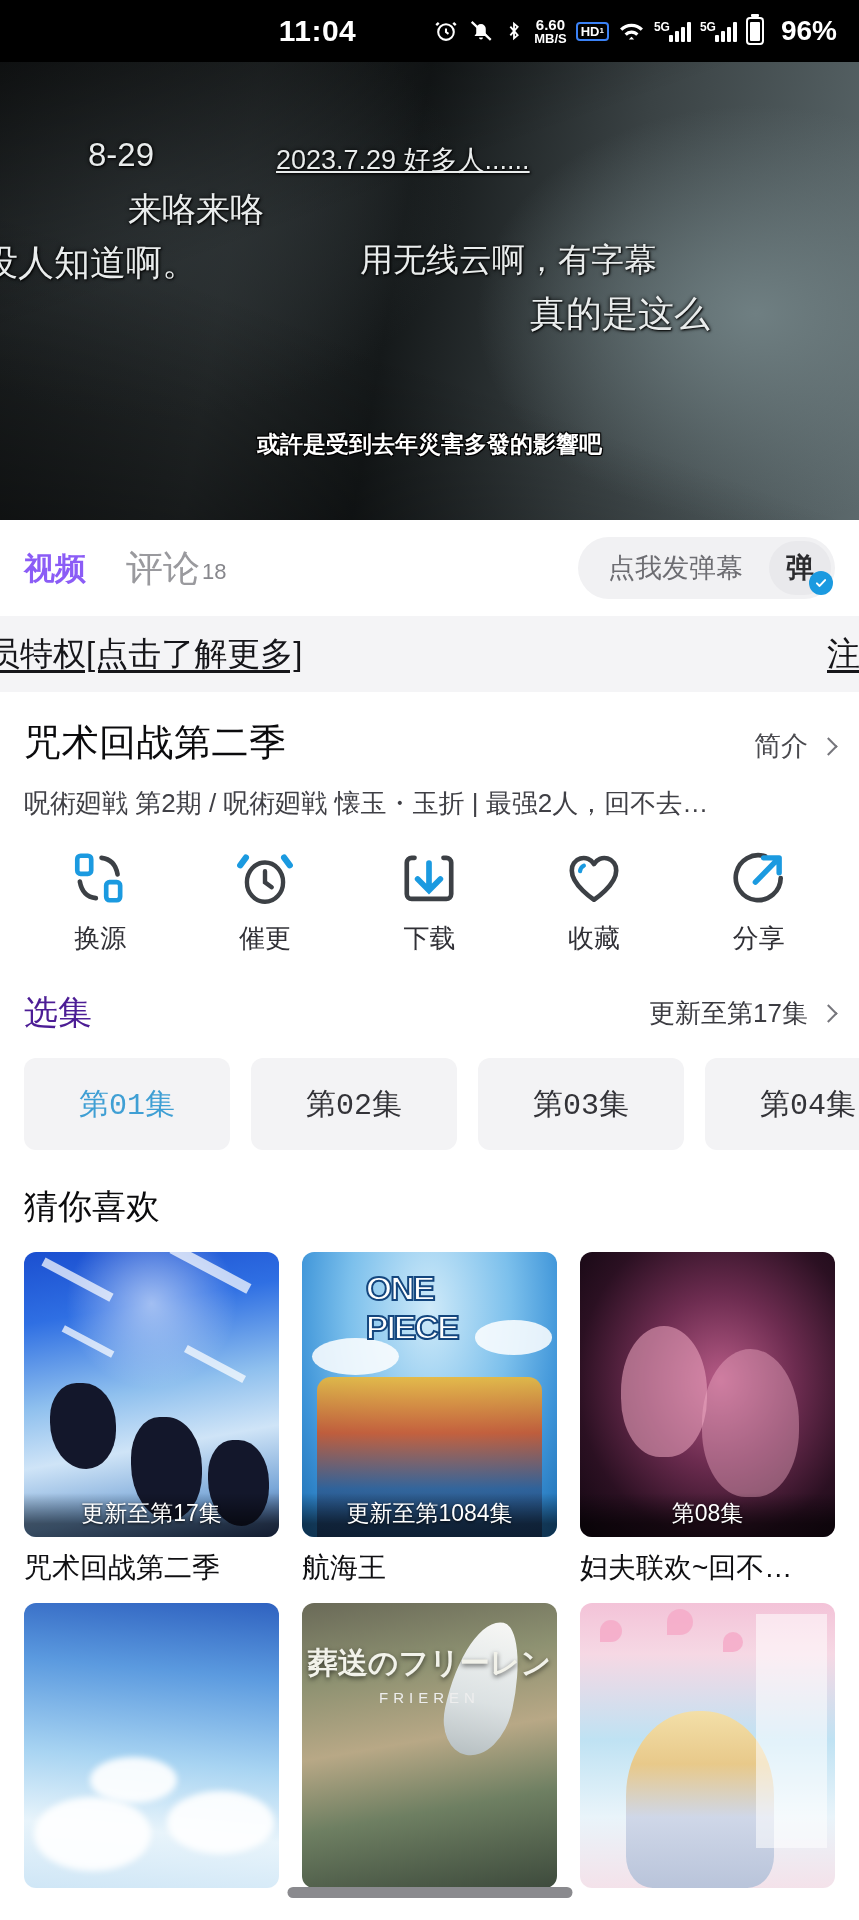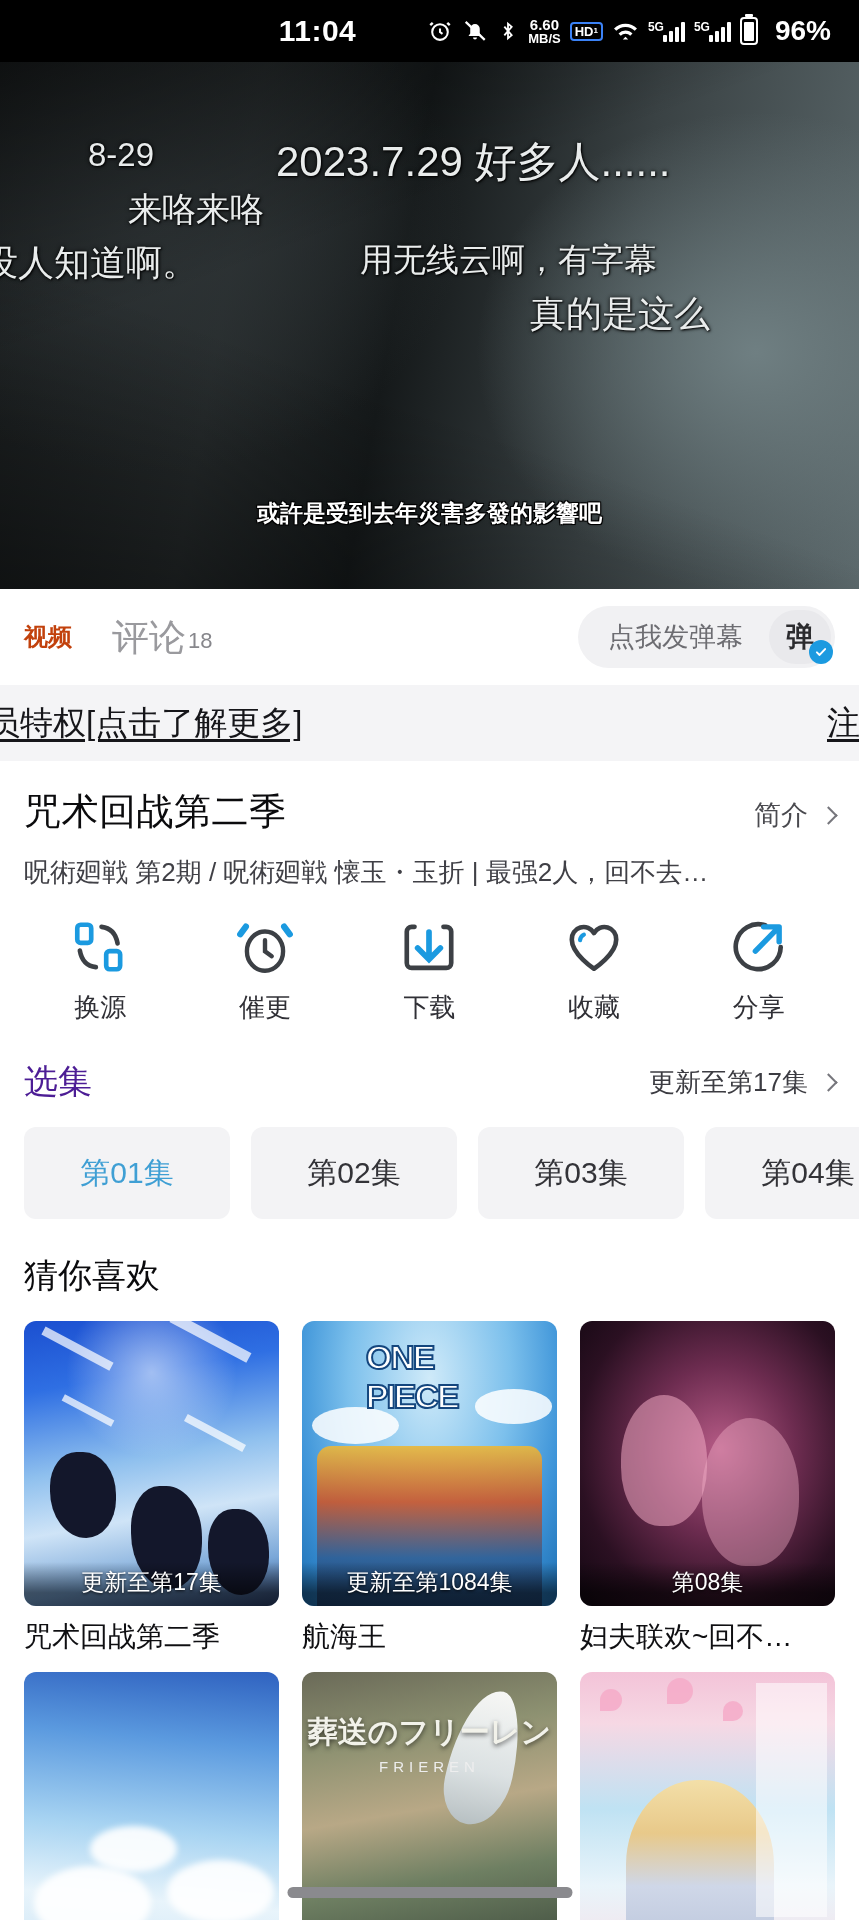--- a/index.html
+++ b/index.html
@@ -8,21 +8,21 @@
     font-family: "Liberation Sans", "DejaVu Sans", sans-serif;
     background:#ffffff;
     overflow:hidden;
     position:relative;
   }
 
   
   .statusbar{
     height:62px; background:#000; color:#fff;
     display:flex; align-items:center;
-    padding:0 28px; position:relative;
+    padding:0 22px; position:relative;
   }
   .sb-time{
     font-size:30px; font-weight:600; letter-spacing:.5px;
     position:absolute; left:50%; transform:translateX(-50%) translateX(-112px);
   }
   .sb-right{
     margin-left:auto; display:flex; align-items:center; gap:9px;
   }
   .sb-ico{ display:inline-flex; align-items:center; justify-content:center; }
   .sb-net{ font-size:13px; line-height:1.02; text-align:center; font-weight:600;}
@@ -46,21 +46,21 @@
   }
   .batt:before{
     content:""; position:absolute; top:-5px; left:50%; transform:translateX(-50%);
     width:8px; height:3px; background:#fff; border-radius:1px;
   }
   .batt i{ display:block; width:100%; height:93%; background:#fff; border-radius:1px;}
   .sb-pct{ font-size:28px; font-weight:600; margin-left:8px;}
 
   
   .player{
-    position:relative; width:859px; height:527px;
+    position:relative; width:859px; height:458px;
     background:
       radial-gradient(ellipse 60% 80% at 18% 30%, #2e3436 0%, rgba(22,26,27,0) 60%),
       radial-gradient(ellipse 50% 70% at 88% 55%, #6f7f82 0%, rgba(40,48,50,0) 65%),
       linear-gradient(100deg,#1c2021 0%,#262b2c 28%,#15191a 46%,#3a4244 70%,#5c696c 100%);
     overflow:hidden;
   }
   .player:after{ 
     content:""; position:absolute; inset:0;
     background:
       linear-gradient(160deg, rgba(0,0,0,.55) 0%, rgba(0,0,0,0) 35%),
@@ -77,21 +77,21 @@
     color:#fff; font-size:23px; font-weight:700; z-index:4;
     text-shadow:0 0 3px #000,1px 1px 0 #000,-1px -1px 0 #000,1px -1px 0 #000,-1px 1px 0 #000;
   }
 
   
   .tabbar{
     height:96px; display:flex; align-items:center; padding:0 24px;
     background:#fff; position:relative;
   }
   .tab{ font-size:37px; color:#9a9a9e; margin-right:40px; line-height:1; }
-  .tab.active{ color:#c2410c; font-weight:700; font-size:24px;}
+  .tab.active{ color:#8b5cf6; font-weight:700; font-size:31px;}
   .tab .cnt{ font-size:22px; color:#87878c; margin-left:2px; vertical-align:2px;}
   .dm-pill{
     margin-left:auto; height:62px; background:#f1f1f3; border-radius:32px;
     display:flex; align-items:center; padding:0 4px 0 30px;
   }
   .dm-pill .ph{ font-size:27px; color:#6d6d72; margin-right:26px; }
   .dm-toggle{
     width:62px;height:54px;background:#e9e9ec;border-radius:28px;
     display:flex;align-items:center;justify-content:center;position:relative;
   }
@@ -147,21 +147,21 @@
   .sec-more{
     margin-left:auto; font-size:26px; color:#3c3c42;
     display:flex; align-items:center; gap:14px;
   }
   .eprow{
     display:flex; gap:21px; padding:22px 24px 0 24px;
   }
   .epchip{
     flex:0 0 206px; height:92px; background:#f3f3f5; border-radius:12px;
     display:flex; align-items:center; justify-content:center;
-    font-size:30px; color:#333338;
+    font-size:30px; color:#333338;font-family:Liberation Mono, monospace;
   }
   .epchip.sel{ color:#3f9fd4; }
 
   
   .recs{ padding:34px 24px 0 24px; }
   .recs-title{ font-size:34px; color:#0b0b0d; }
   .grid{
     margin-top:22px; display:grid; grid-template-columns:repeat(3,1fr);
     column-gap:23px; row-gap:16px;
   }
@@ -320,21 +320,21 @@
     <span class="batt">
         <i></i>
       </span>
     <span class="sb-pct">96%</span>
   </div>
 </div>
 
 <div class="player">
   <div>
     <div class="dm" style="left:88px;top:74px;font-size:33px;">8-29</div>
-    <div class="dm" style="left:276px;top:72px;font-size:42px;">2023.7.29 好多人......</div>
+    <div class="dm" style="left:276px;top:80px;font-size:27px;text-decoration:underline;">2023.7.29 好多人......</div>
     <div class="dm" style="left:128px;top:125px;font-size:34px;">来咯来咯</div>
     <div class="dm" style="left:-18px;top:177px;font-size:36px;">没人知道啊。</div>
     <div class="dm" style="left:360px;top:176px;font-size:33px;">用无线云啊，有字幕</div>
     <div class="dm" style="left:530px;top:228px;font-size:36px;">真的是这么</div>
   </div>
   <div class="subtitle">或許是受到去年災害多發的影響吧</div>
 </div>
 
 <div class="tabbar">
   <div class="tab active">视频</div>

